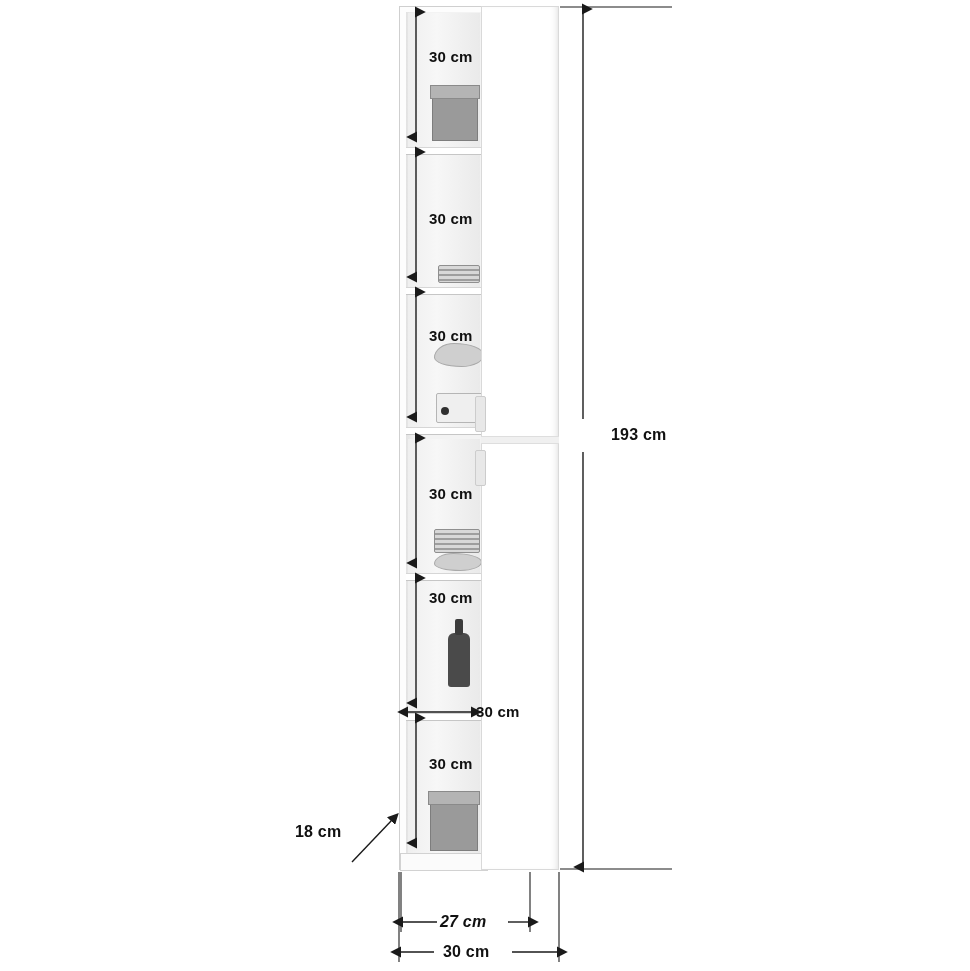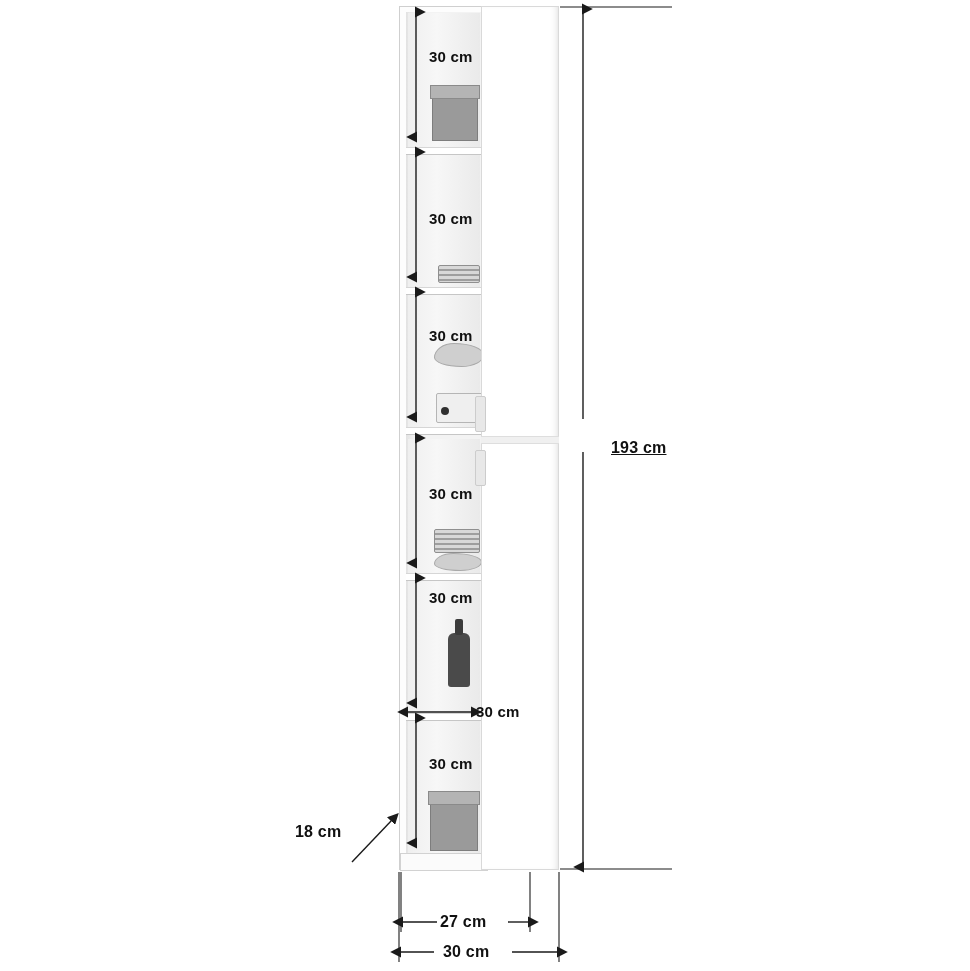--- a/index.html
+++ b/index.html
@@ -301,21 +301,21 @@
 
   <div class="dim-label" style="left:429px; top:48px;">30 cm</div>
   <div class="dim-label" style="left:429px; top:210px;">30 cm</div>
   <div class="dim-label" style="left:429px; top:327px;">30 cm</div>
   <div class="dim-label" style="left:429px; top:485px;">30 cm</div>
   <div class="dim-label" style="left:429px; top:589px;">30 cm</div>
   <div class="dim-label" style="left:429px; top:755px;">30 cm</div>
 
   <div class="dim-label" style="left:476px; top:703px;">30 cm</div>
 
-  <div class="dim-label big" style="left:611px; top:439px;text-decoration:underline;">193 cm</div>
+  <div class="dim-label big" style="left:611px; top:426px;">193 cm</div>
 
   <div class="dim-label big" style="left:295px; top:823px;">18 cm</div>
 
-  <div class="dim-label big" style="left:440px; top:913px;">27 cm</div>
+  <div class="dim-label big" style="left:440px; top:913px;font-style:italic;">27 cm</div>
 
   <div class="dim-label big" style="left:443px; top:943px;">30 cm</div>
 
 </div>
 
 </body></html>

